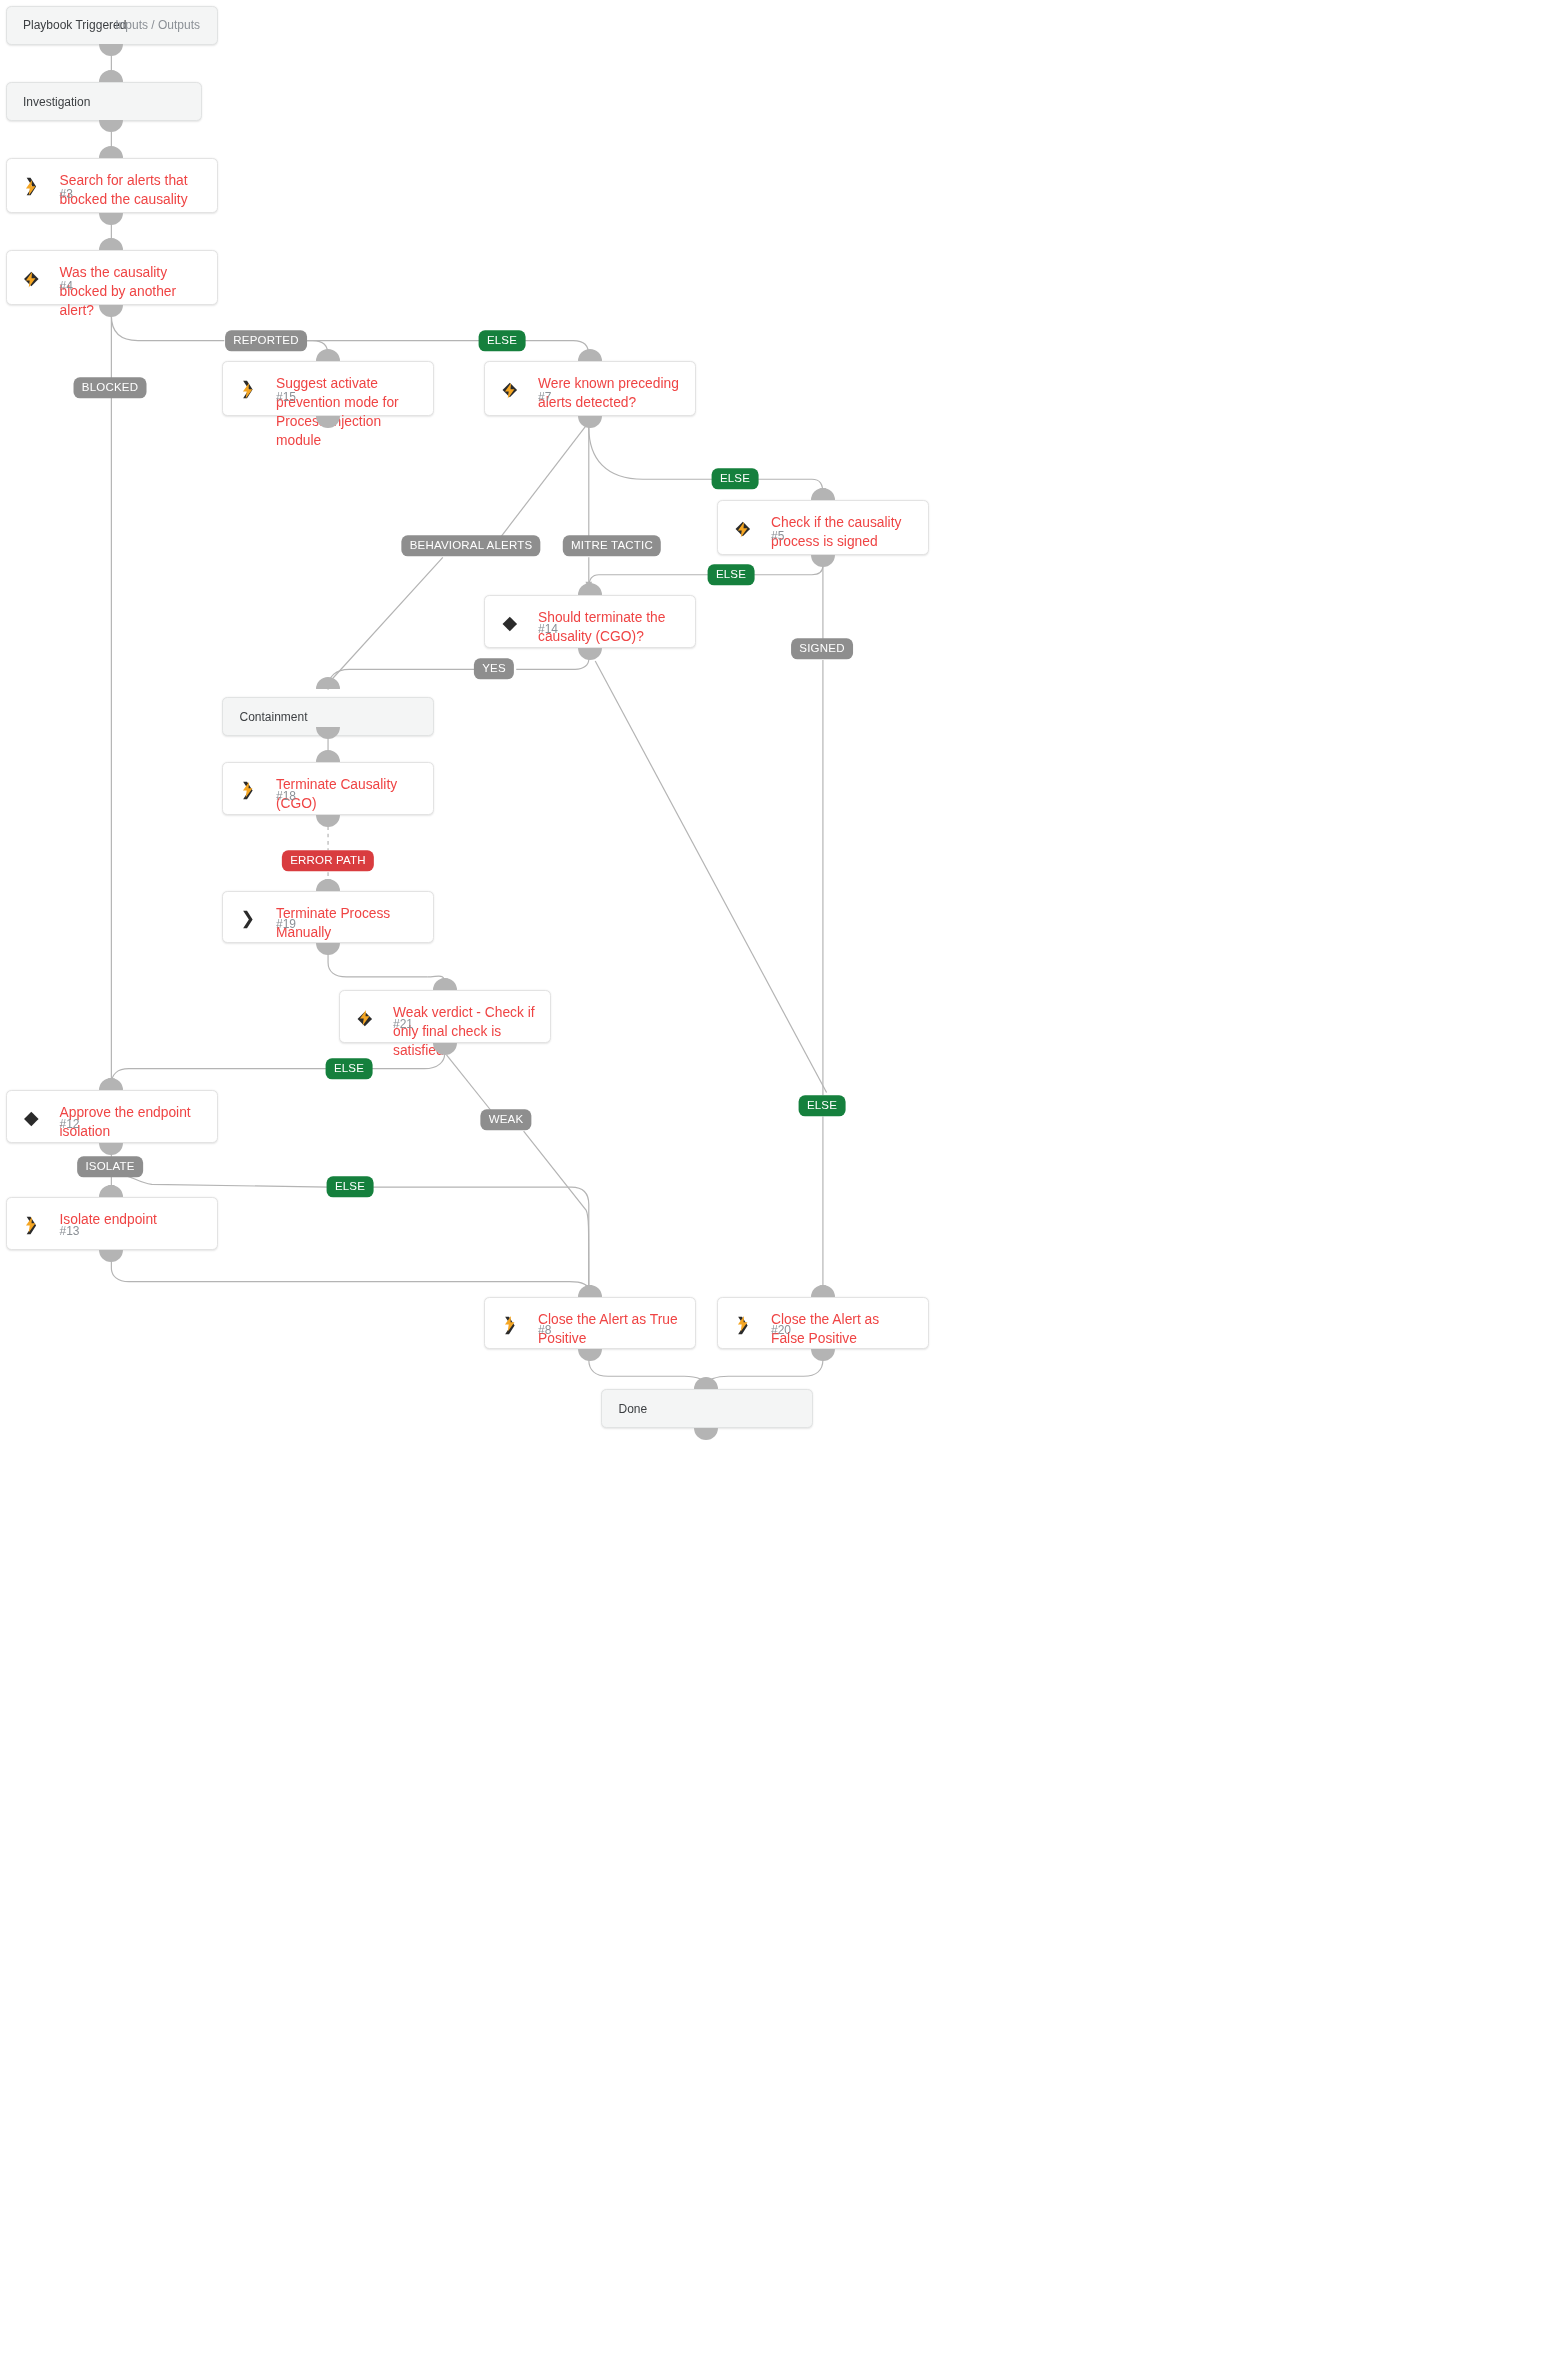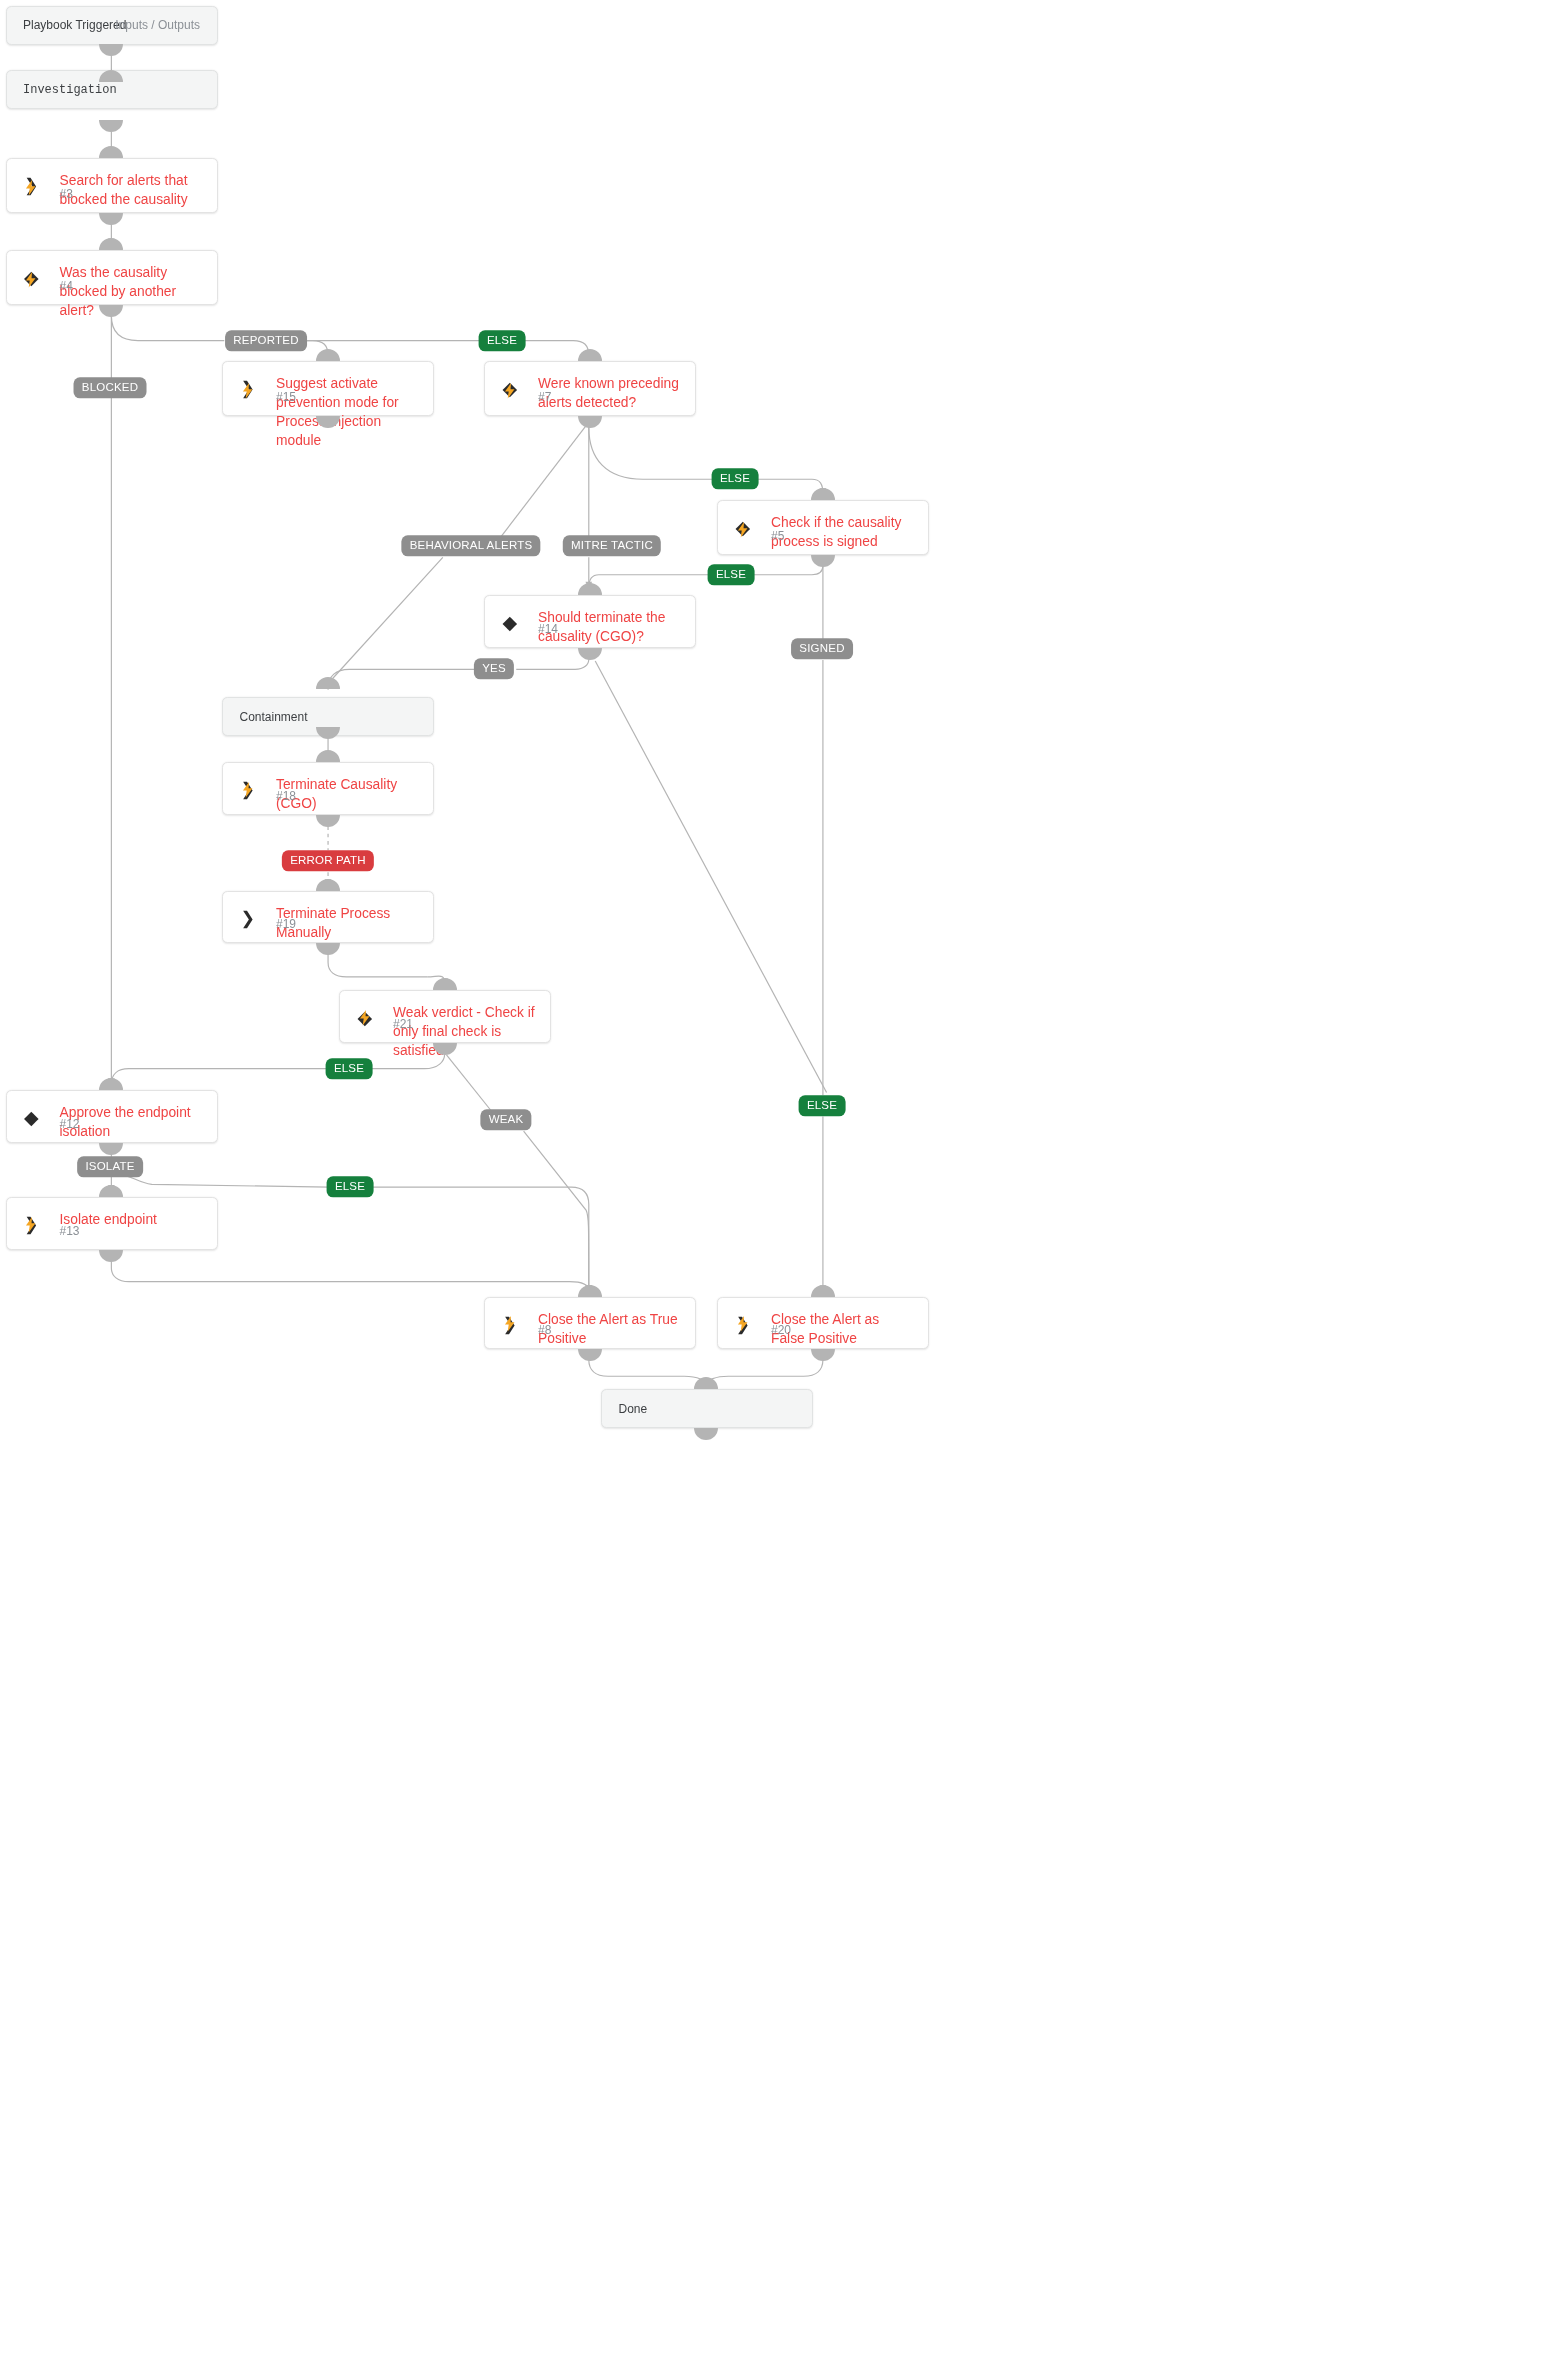--- a/index.html
+++ b/index.html
@@ -268,21 +268,21 @@
     <path d="M648,720 L900,1190" fill="none" stroke="#b4b4b4" stroke-width="1.3"></path>
     <path d="M900,1190 L896,1195" fill="none" stroke="none"></path>
   </svg>
 
   <div class="node section" style="left:5.5px;top:5.5px;width:212px;height:39px;">
     <span class="sec-inner">Playbook Triggered</span>
     <span class="sec-right">Inputs / Outputs</span>
   </div>
   <div class="socket bottom" style="left:99px;top:44px;"></div>
 
-  <div class="node section" style="left:5.5px;top:70px;width:212px;height:39px;font-family:Liberation Mono, monospace;">
+  <div class="node section" style="left:5.5px;top:82px;width:196px;height:39px;">
     <span class="sec-inner">Investigation</span>
   </div>
   <div class="socket top" style="left:99px;top:70px;"></div>
   <div class="socket bottom" style="left:99px;top:120px;"></div>
 
   <div class="node section" style="left:222px;top:689px;width:212px;height:39px;margin-top:8px;">
     <span class="sec-inner">Containment</span>
   </div>
   <div class="socket top" style="left:316px;top:677px;"></div>
   <div class="socket bottom" style="left:316px;top:727px;"></div>

